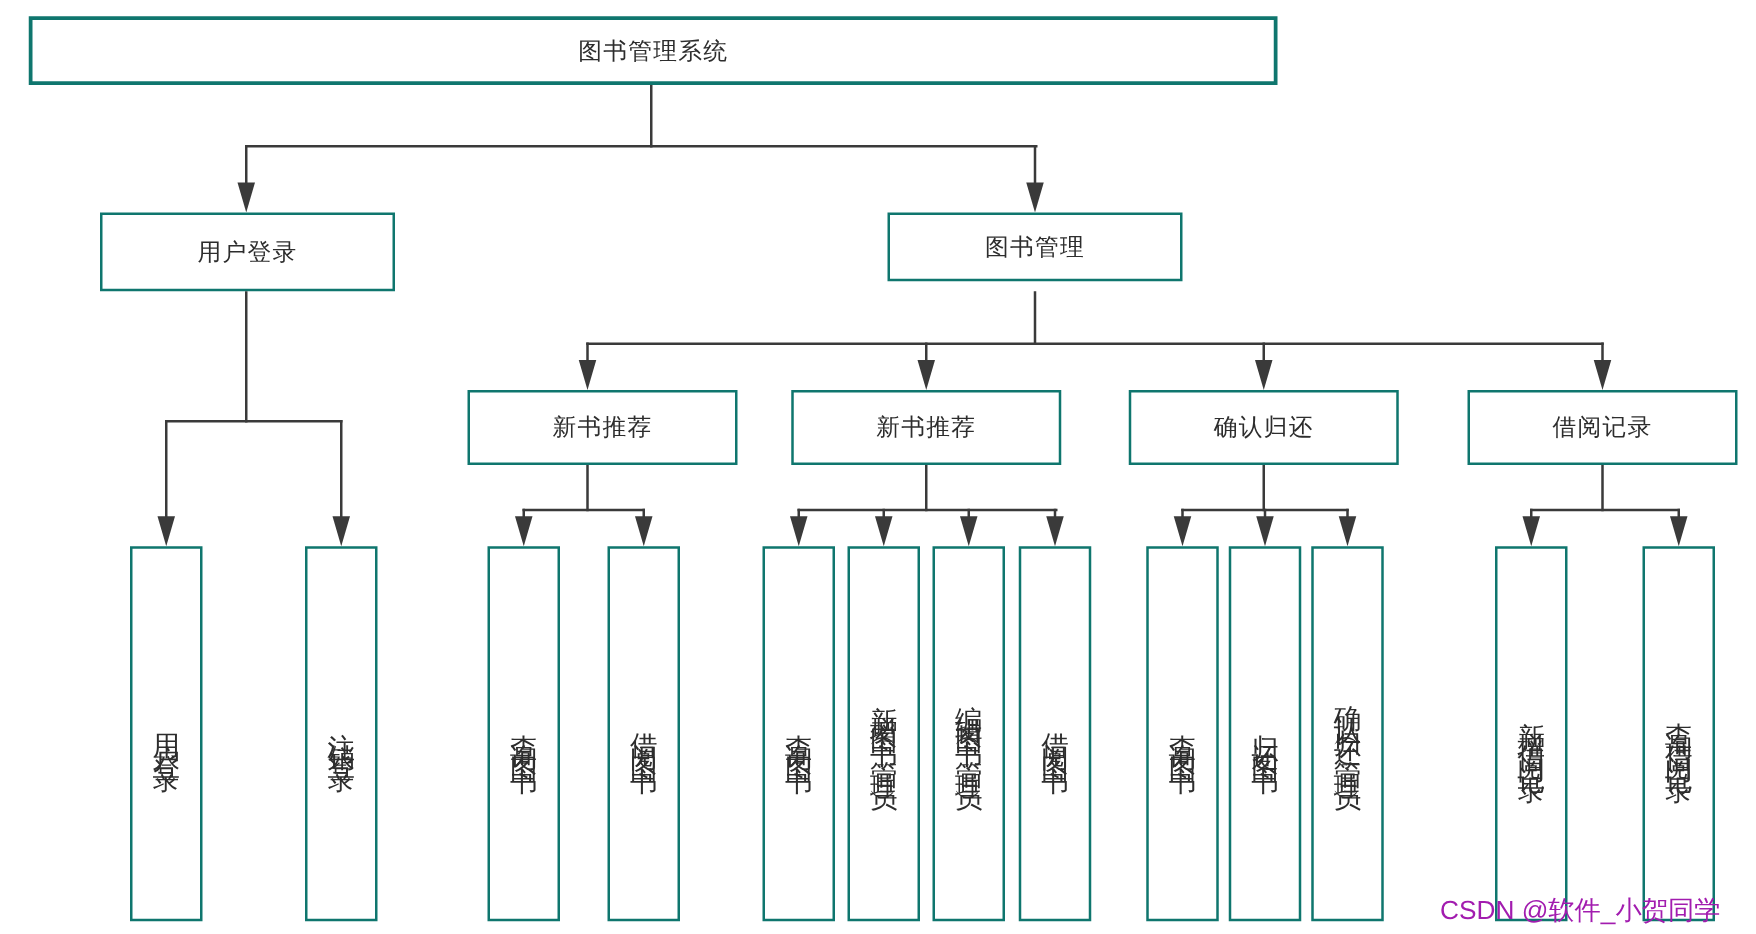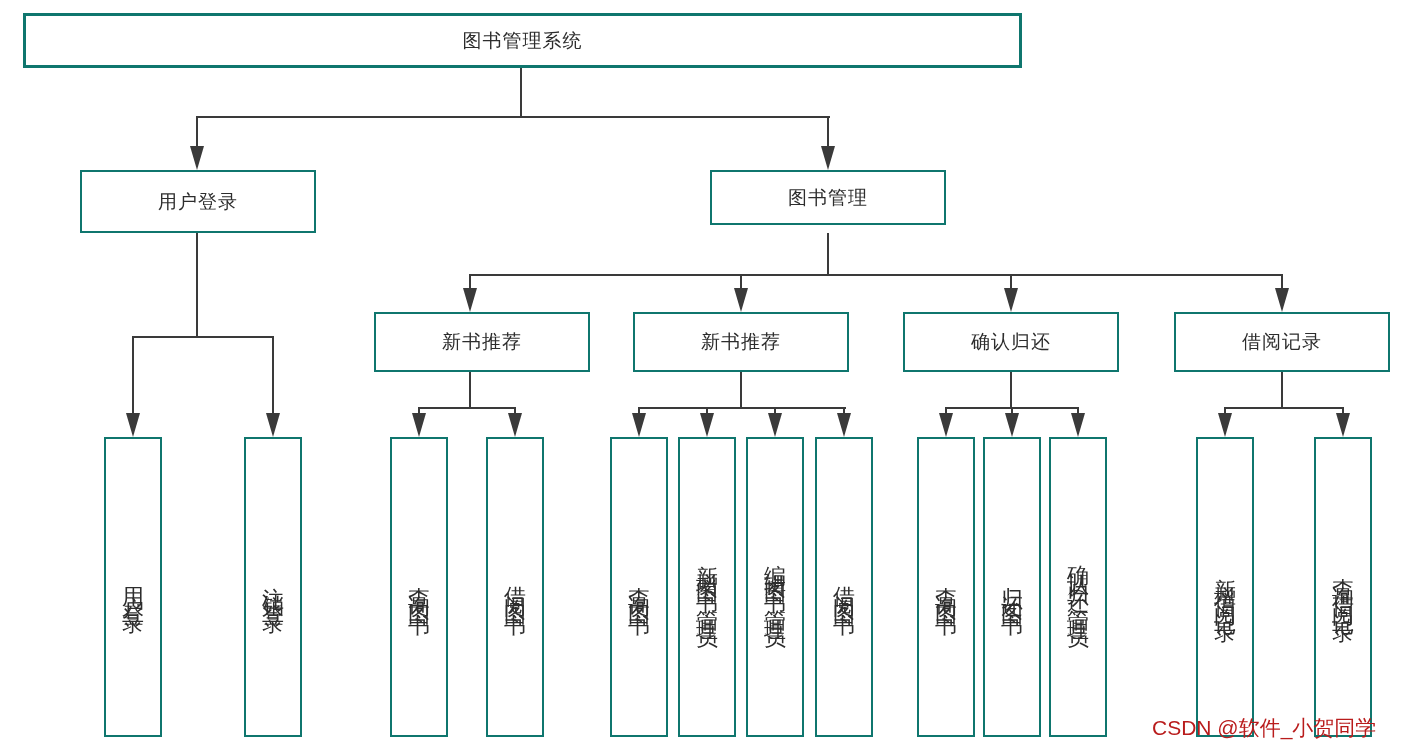--- a/index.html
+++ b/index.html
@@ -42,21 +42,21 @@
     width: 0; height: 0;
     border-left: 7px solid transparent;
     border-right: 7px solid transparent;
     border-top: 24px solid #3a3a3a;
   }
   .watermark {
     position: absolute;
     left: 1152px;
     top: 714px;
     font-size: 21px;
-    color: #b91c1c;
+    color: #a21caf;
     white-space: nowrap;
     z-index: 6;
   }
 </style>
 </head>
 <body>
 
 <div id="canvas">
 
   <div class="box hbox rootbox" style="left:23px; top:13px; width:999px; height:55px;">图书管理系统</div>

